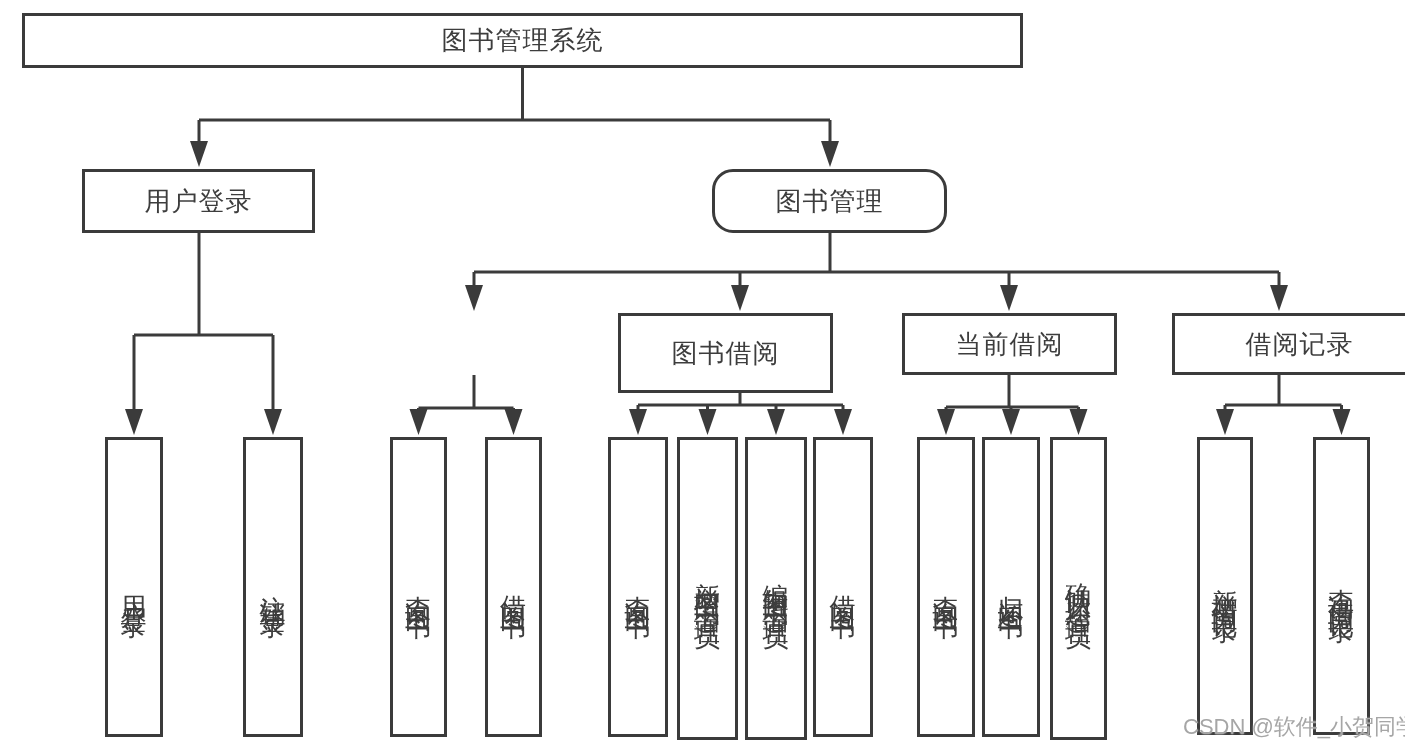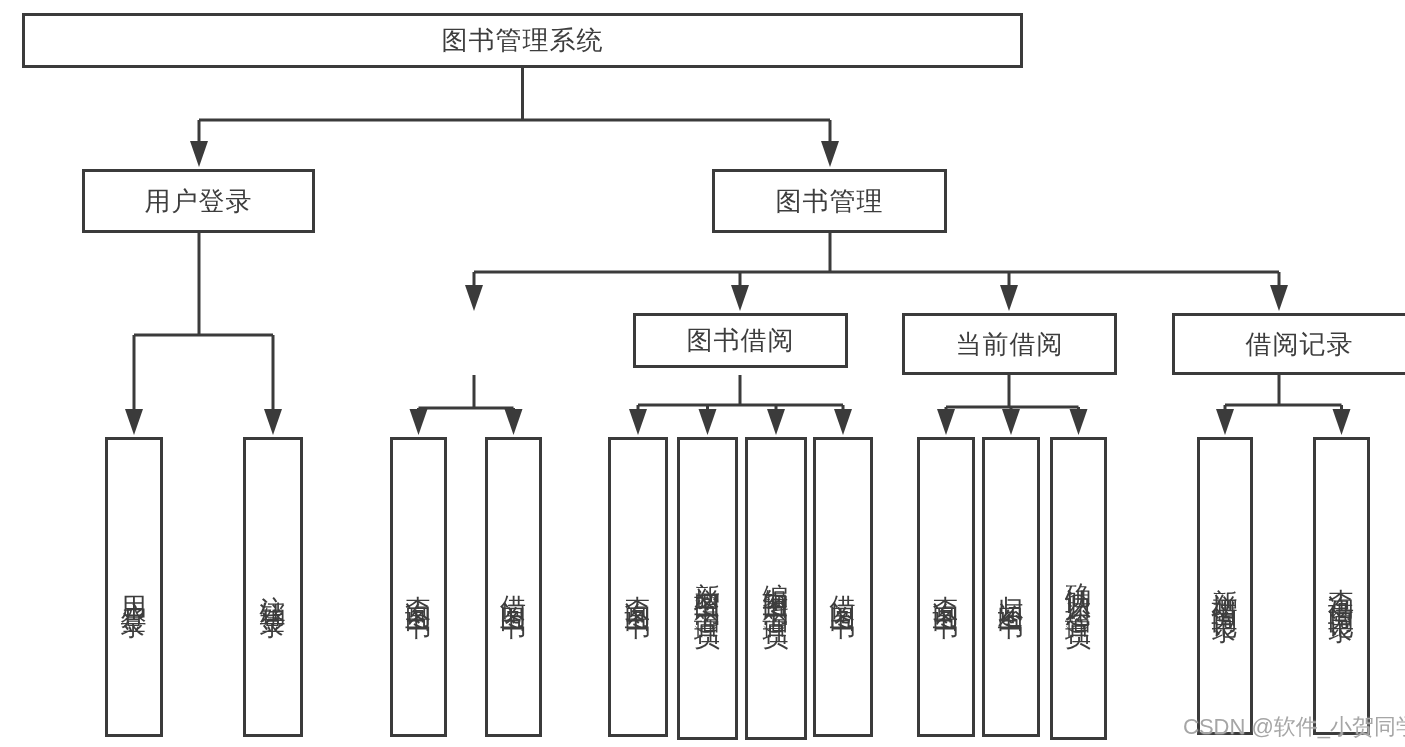--- a/index.html
+++ b/index.html
@@ -128,23 +128,23 @@
       <polygon points="1002,409 1020,409 1011,435"></polygon>
       <polygon points="1069.5,409 1087.5,409 1078.5,435"></polygon>
       <polygon points="1216,409 1234,409 1225,435"></polygon>
       <polygon points="1332.5,409 1350.5,409 1341.5,435"></polygon>
     </g>
   </svg>
 
   <div class="node hnode" style="left:22px;top:13px;width:1001px;height:55px;">图书管理系统</div>
 
   <div class="node hnode" style="left:82px;top:169px;width:233px;height:64px;">用户登录</div>
-  <div class="node hnode" style="left:712px;top:169px;width:235px;height:64px;">图书管理</div>
+  <div class="node hnode" style="left:712px;top:169px;width:235px;height:64px;border-radius:21px;">图书管理</div>
 
-  <div class="node hnode" style="left:633px;top:313px;width:215px;height:55px;">图书借阅</div>
+  <div class="node hnode" style="left:618px;top:313px;width:215px;height:80px;">图书借阅</div>
   <div class="node hnode" style="left:902px;top:313px;width:215px;height:62px;text-align:right;">当前借阅</div>
   <div class="node hnode" style="left:1172px;top:313px;width:255px;height:62px;font-family:Liberation Serif, serif;">借阅记录</div>
 
   <div class="node vnode" style="left:105px;top:437px;width:58px;height:300px;">用户登录</div>
   <div class="node vnode" style="left:243px;top:437px;width:60px;height:300px;">注销登录</div>
 
   <div class="node vnode" style="left:390px;top:437px;width:57px;height:300px;">查询图书</div>
   <div class="node vnode" style="left:485px;top:437px;width:57px;height:300px;">借阅图书</div>
 
   <div class="node vnode" style="left:608px;top:437px;width:60px;height:300px;">查询图书</div>

